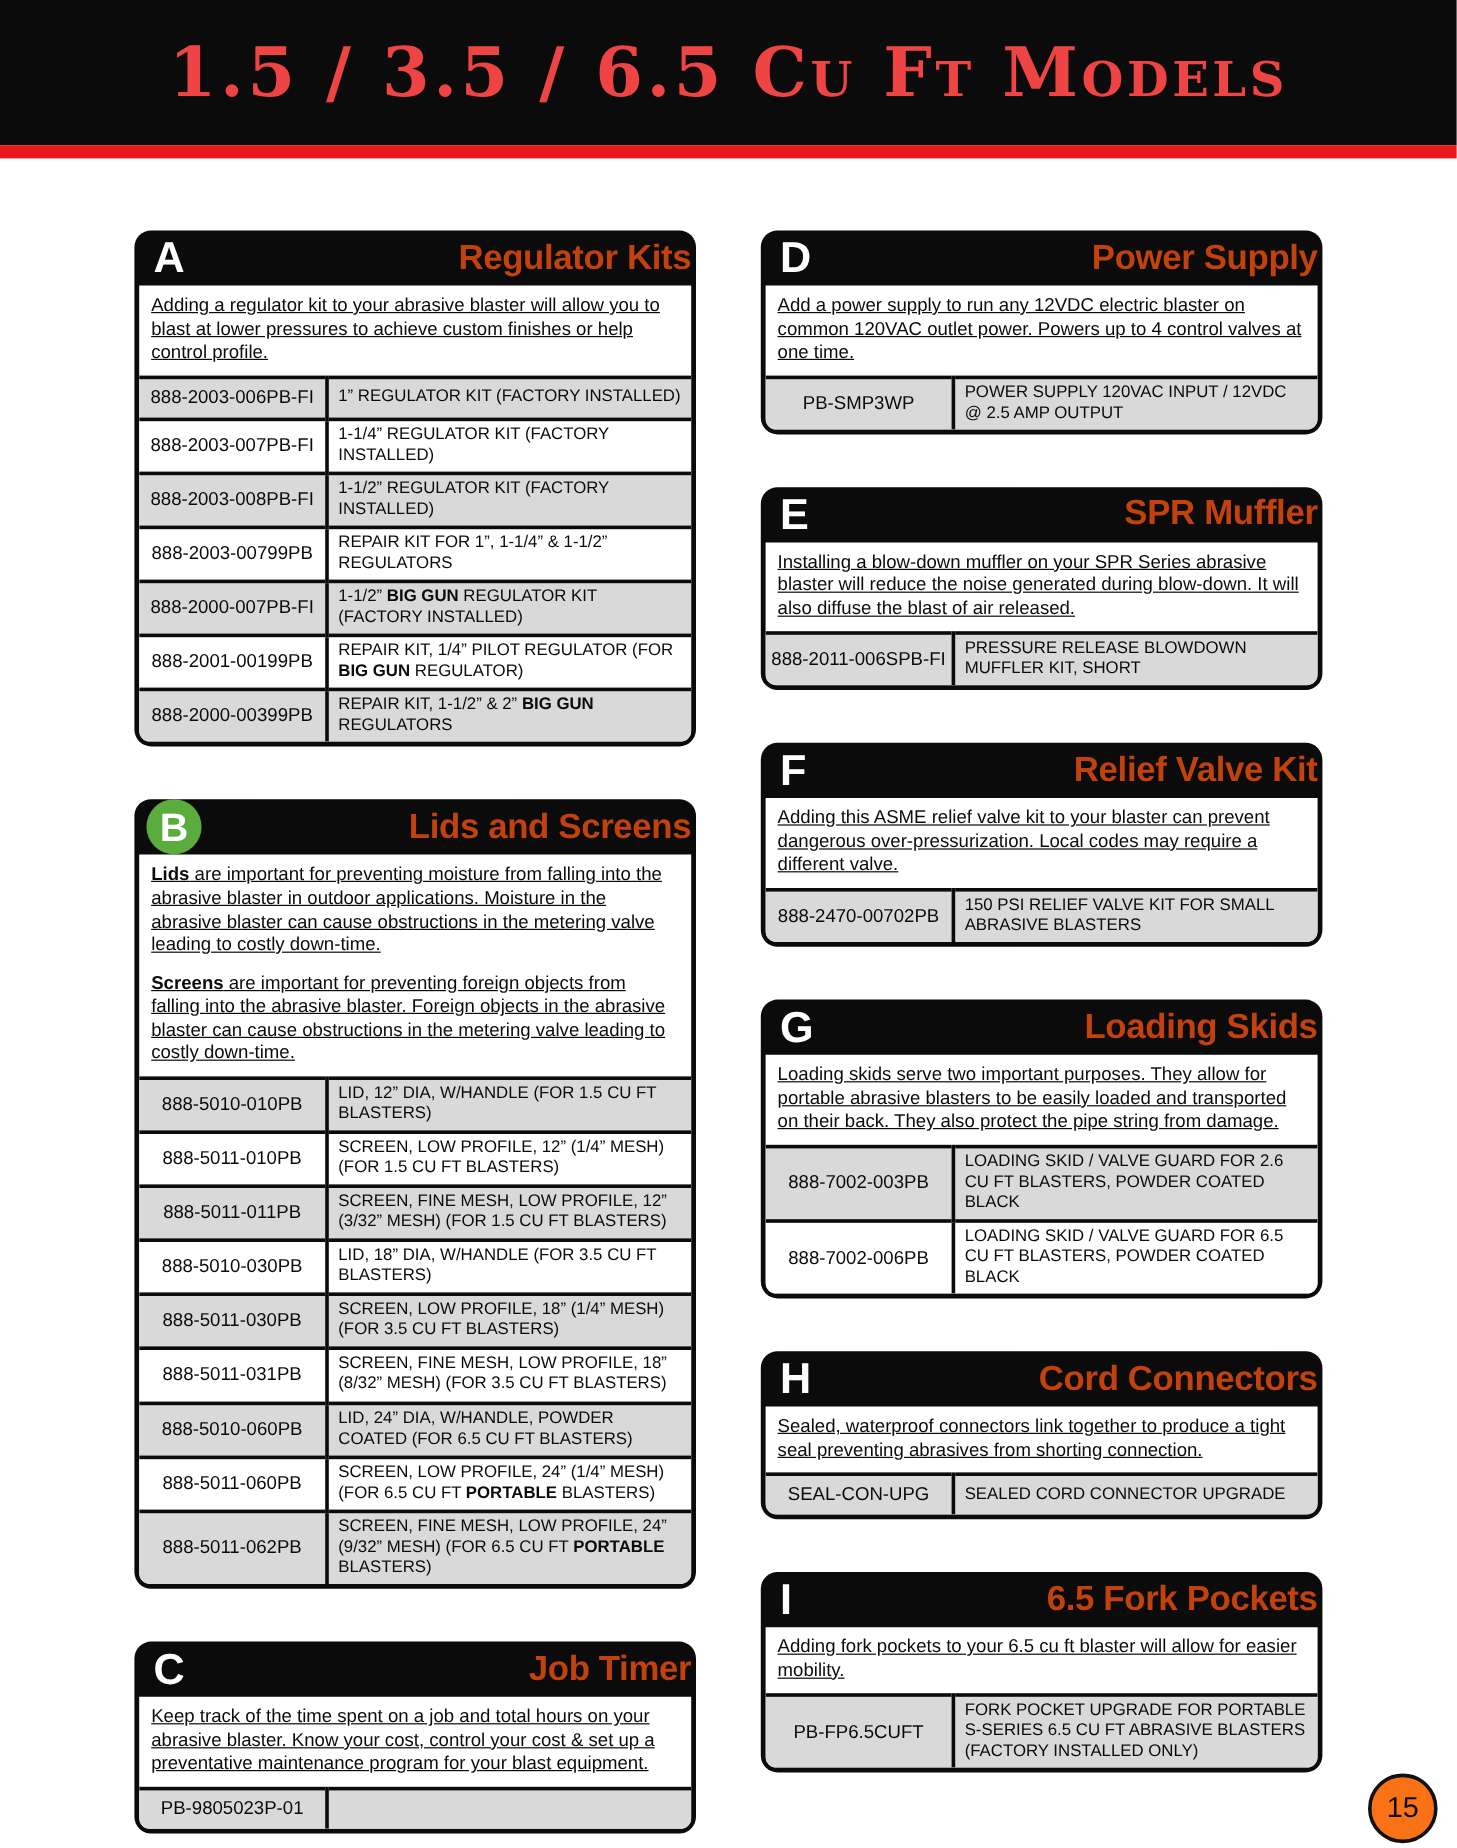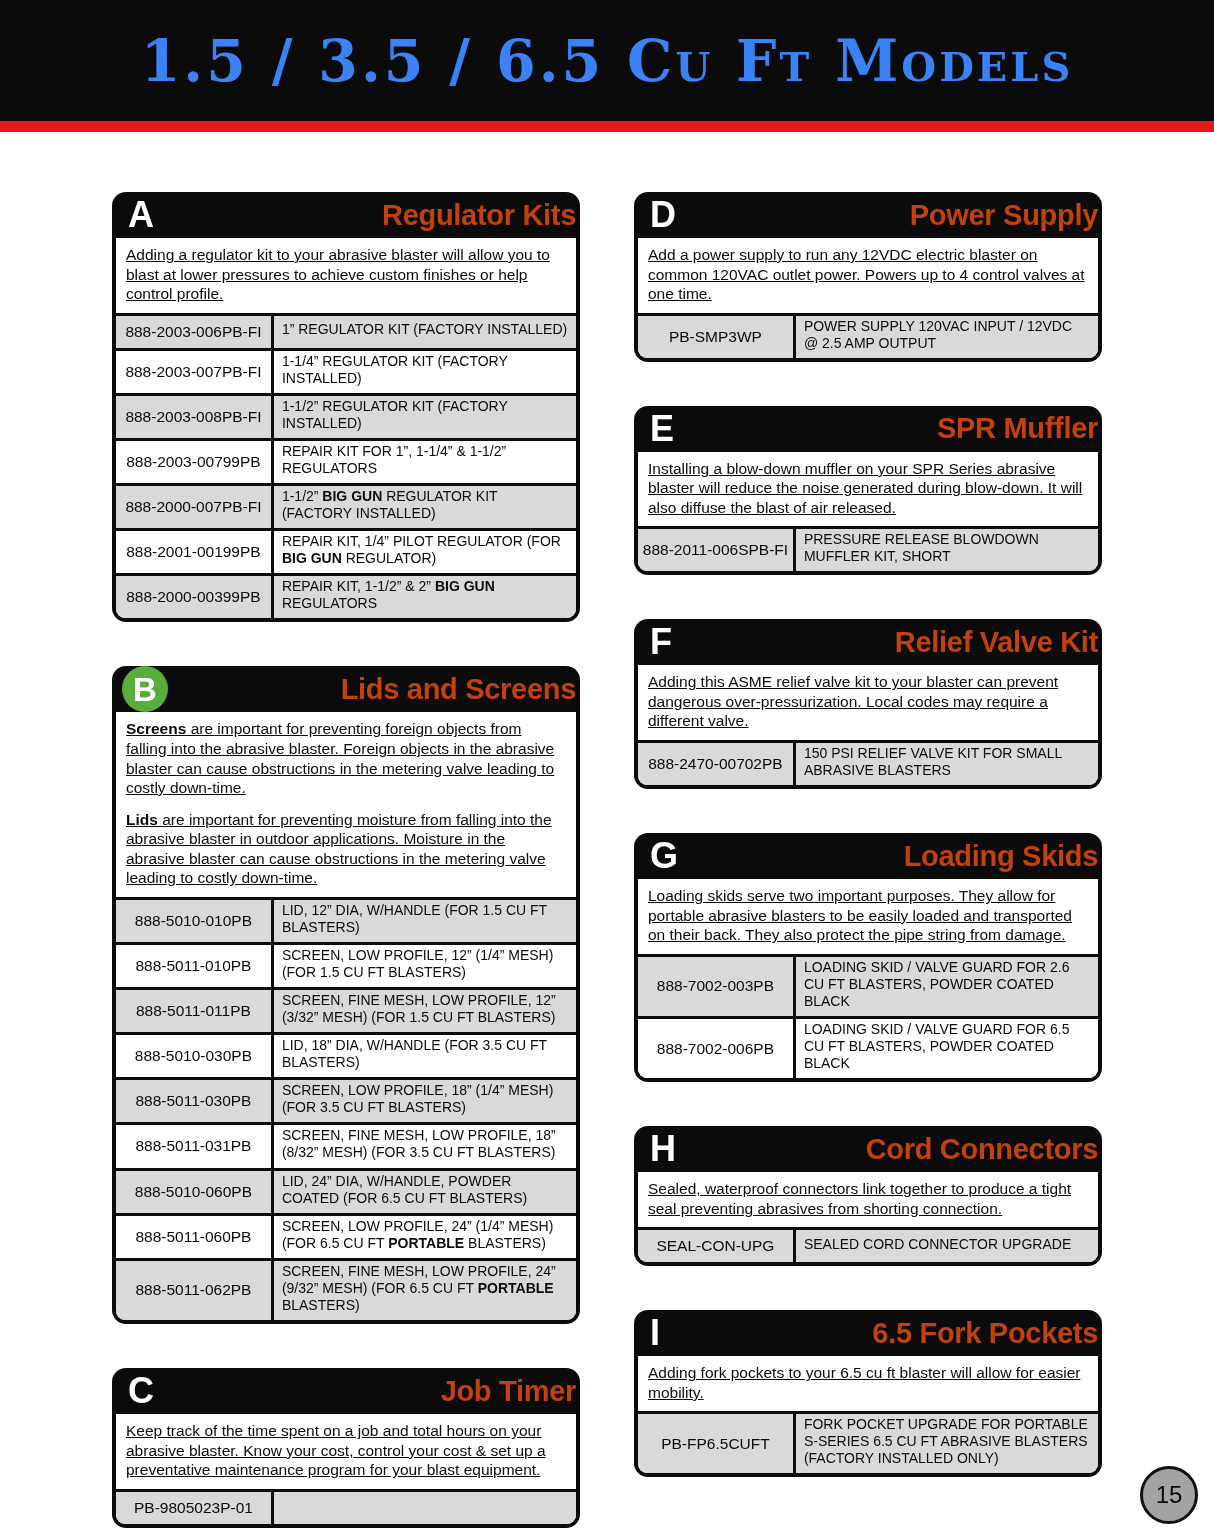--- a/index.html
+++ b/index.html
@@ -3,21 +3,21 @@
 <meta charset="utf-8">
 <style>
   html,body{margin:0;padding:0;}
   body{
     width:1214px;height:1540px;position:relative;overflow:hidden;
     background:#ffffff;color:#0b0b0b;
     font-family:"Liberation Sans", sans-serif;
   }
   .banner{height:121px;background:#0b0b0b;display:flex;align-items:center;justify-content:center;}
   .banner-title{
-    margin:0;color:#3b82f6;font-family:"DejaVu Serif", serif;font-weight:bold;
+    margin:0;color:#ef4444;font-family:"DejaVu Serif", serif;font-weight:bold;
     font-variant:small-caps;font-size:57px;letter-spacing:3px;white-space:nowrap;
   }
   .red-stripe{height:11px;background:#e8191d;}
   .columns{display:flex;gap:54px;padding:60px 112px 0;}
   .col{flex:1;min-width:0;}
   .card{background:#0b0b0b;border-radius:14px;padding:0 4px 4px;margin-bottom:44px;}
   .card-header{position:relative;height:46px;display:flex;align-items:center;}
   .letter{color:#fff;font-weight:bold;font-size:36px;margin-left:12px;line-height:1;z-index:1;}
   .letter.circle{
     width:46px;height:46px;border-radius:50%;margin-left:6px;font-size:33px;
@@ -33,23 +33,23 @@
   .intro p:last-child{margin-bottom:0;}
   .parts{width:100%;border-collapse:collapse;border-top:3px solid #0b0b0b;}
   .parts tr td{border-top:3px solid #0b0b0b;}
   .parts tr:first-child td{border-top:none;}
   td.part{width:34%;border-right:3px solid #0b0b0b;text-align:center;font-size:15.5px;padding:7px 4px;margin-left:41px;}
   td.desc{font-size:14px;line-height:1.22;padding:2px 8px 6px;}
   tr.shade{background:#d9d9d9;}
   tr.plain{background:#ffffff;}
   .b{font-weight:bold;}
   .page-number{
-    position:absolute;right:16px;bottom:16px;width:52px;height:52px;
+    position:absolute;right:16px;bottom:4px;width:52px;height:52px;
     border:3px solid #111;border-radius:50%;
-    display:flex;align-items:center;justify-content:center;font-size:24px;background:#a3a3a3;
+    display:flex;align-items:center;justify-content:center;font-size:24px;background:#f97316;
   }
 </style>
 </head>
 <body>
 
 <div class="page">
   <header class="banner" style="background: rgb(11, 11, 11);">
     <h1 class="banner-title">1.5 / 3.5 / 6.5 Cu Ft Models</h1>
   </header>
   <div class="red-stripe" style="background: rgb(232, 25, 29);"></div>
@@ -99,22 +99,22 @@
             </table>
     </div>
   </section>
         <section class="card">
     <div class="card-header">
       <span class="letter circle" style="background: rgb(90, 173, 60);">B</span>
       <span class="card-title">Lids and Screens</span>
     </div>
     <div class="card-body">
       <div class="intro">
+              <p><span class="b">Lids</span><span> are important for preventing moisture from falling into the abrasive blaster in outdoor applications. Moisture in the abrasive blaster can cause obstructions in the metering valve leading to costly down-time.</span></p>
               <p><span class="b">Screens</span><span> are important for preventing foreign objects from falling into the abrasive blaster. Foreign objects in the abrasive blaster can cause obstructions in the metering valve leading to costly down-time.</span></p>
-              <p><span class="b">Lids</span><span> are important for preventing moisture from falling into the abrasive blaster in outdoor applications. Moisture in the abrasive blaster can cause obstructions in the metering valve leading to costly down-time.</span></p>
             </div>
       <table class="parts">
               <tbody>
                 <tr class="shade">
     <td class="part">888-5010-010PB</td>
     <td class="desc"><span>LID, 12” DIA, W/HANDLE (FOR 1.5 CU FT BLASTERS)</span></td>
   </tr>
                 <tr class="plain">
     <td class="part">888-5011-010PB</td>
     <td class="desc"><span>SCREEN, LOW PROFILE, 12” (1/4” MESH) (FOR 1.5 CU FT BLASTERS)</span></td>

